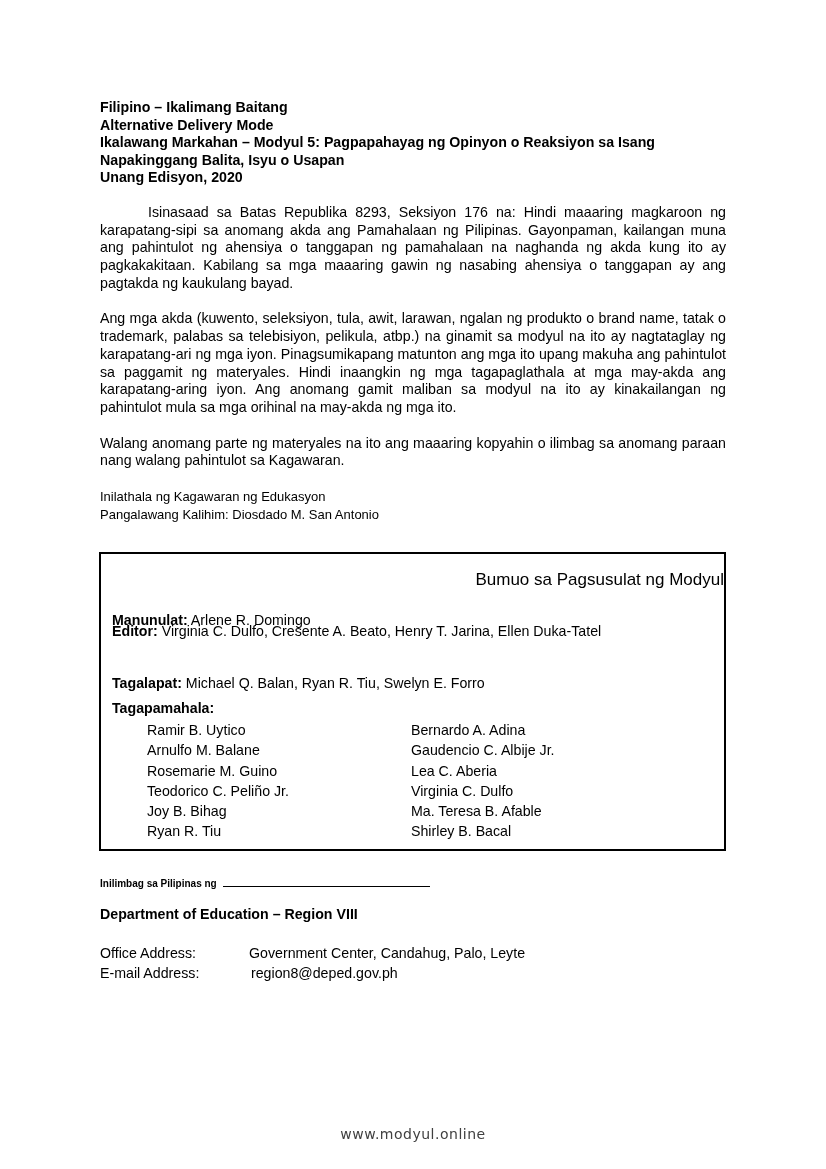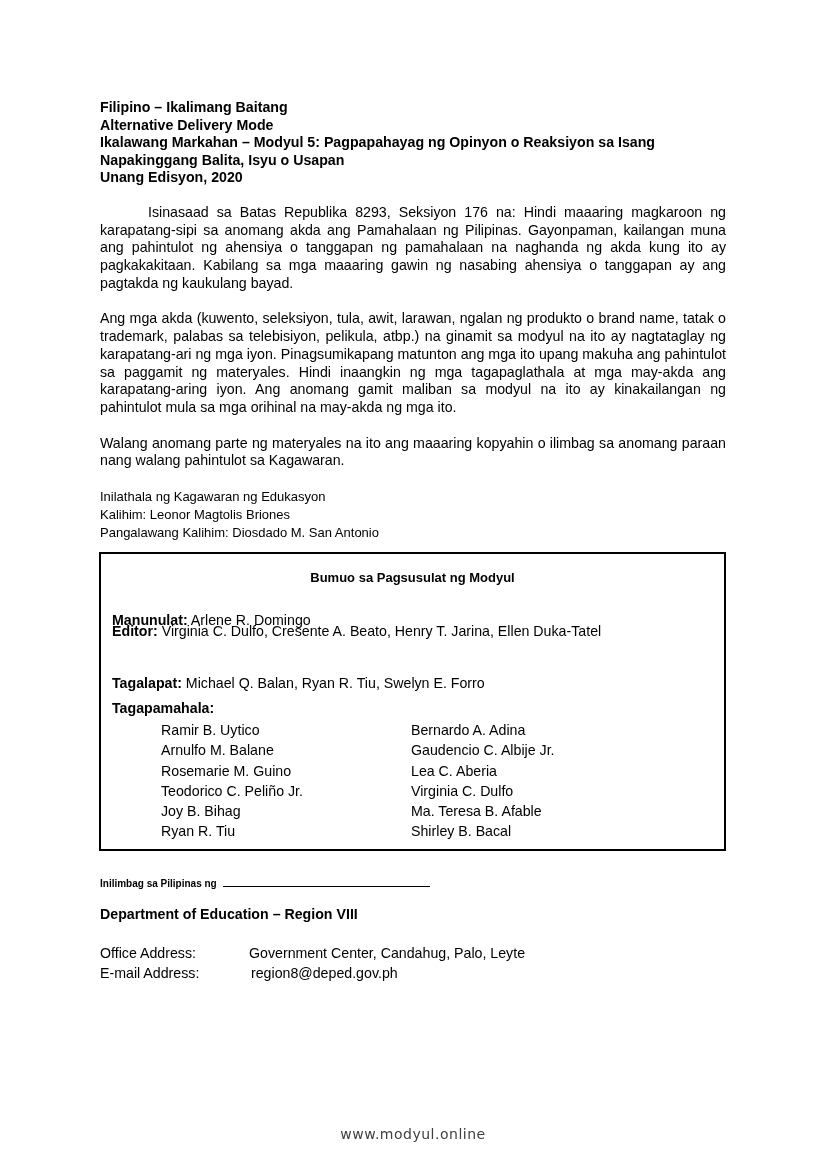--- a/index.html
+++ b/index.html
@@ -9,27 +9,27 @@
   .hdr { font-weight: bold; font-size: 14.2px; line-height: 17.6px; margin: 0; }
   .para { font-size: 14.2px; line-height: 17.7px; text-align: justify; margin: 0; }
   .indent { text-indent: 48px; }
   .p1 { margin-top: 17px; }
   .p2 { margin-top: 18px; }
   .p3 { margin-top: 18px; }
   .pub { margin-top: 18px; font-size: 13px; line-height: 17.7px; }
   .pub div { margin: 0; }
   .box { position: absolute; left: 99px; top: 552px; width: 623px; height: 295px;
          border: 2px solid #000; }
-  .box-title { position: absolute; left: 0; right: 0; top: 16px; text-align: center;
-               font-weight: bold; font-size: 13px; }
+  .box-title { position: absolute; left: 0; right: 0; top: 16px; text-align: right;
+               font-weight: normal; font-size: 17px; }
   .role { position: absolute; left: 11px; font-size: 14.2px; }
   .role b { font-weight: bold; }
   .mgr-label { position: absolute; left: 11px; top: 146px; font-weight: bold; font-size: 14.2px; }
   .mgr-col { position: absolute; top: 166px; font-size: 14.2px; line-height: 20.3px; }
-  .mgr-col.c1 { left: 60px; }
+  .mgr-col.c1 { left: 46px; }
   .mgr-col.c2 { left: 310px; }
   .printed { position: absolute; left: 100px; top: 872px; font-weight: bold; font-size: 10px; }
   .blank-line { display: inline-block; width: 207px; border-bottom: 1.5px solid #000;
                 height: 14px; vertical-align: baseline; margin-left: 4px; }
   .region { position: absolute; left: 100px; top: 906px; font-weight: bold; font-size: 14.2px; }
   .contact { position: absolute; left: 100px; top: 943px; font-size: 14.2px; line-height: 20px; }
   .contact-row { display: flex; }
   .contact-label { width: 149px; }
   .watermark { position: absolute; left: 0; right: 0; top: 1126px; text-align: center;
                font-family: "DejaVu Sans", sans-serif; font-size: 14px; color: #404040;
@@ -46,21 +46,20 @@
     <p class="hdr">Napakinggang Balita, Isyu o Usapan</p>
     <p class="hdr">Unang Edisyon, 2020</p>
   </div>
 
   <p class="para indent p1">Isinasaad sa Batas Republika 8293, Seksiyon 176 na: Hindi maaaring magkaroon ng karapatang-sipi sa anomang akda ang Pamahalaan ng Pilipinas. Gayonpaman, kailangan muna ang pahintulot ng ahensiya o tanggapan ng pamahalaan na naghanda ng akda kung ito ay pagkakakitaan. Kabilang sa mga maaaring gawin ng nasabing ahensiya o tanggapan ay ang pagtakda ng kaukulang bayad.</p>
   <p class="para p2">Ang mga akda (kuwento, seleksiyon, tula, awit, larawan, ngalan ng produkto o brand name, tatak o trademark, palabas sa telebisiyon, pelikula, atbp.) na ginamit sa modyul na ito ay nagtataglay ng karapatang-ari ng mga iyon. Pinagsumikapang matunton ang mga ito upang makuha ang pahintulot sa paggamit ng materyales. Hindi inaangkin ng mga tagapaglathala at mga may-akda ang karapatang-aring iyon. Ang anomang gamit maliban sa modyul na ito ay kinakailangan ng pahintulot mula sa mga orihinal na may-akda ng mga ito.</p>
   <p class="para p3">Walang anomang parte ng materyales na ito ang maaaring kopyahin o ilimbag sa anomang paraan nang walang pahintulot sa Kagawaran.</p>
 
   <div class="pub">
     <div>Inilathala ng Kagawaran ng Edukasyon</div>
-    <div>Kalihim: Leonor Magtolis Briones</div>
     <div>Pangalawang Kalihim: Diosdado M. San Antonio</div>
   </div>
 </div>
 
 <div class="box">
   <div class="box-title">Bumuo sa Pagsusulat ng Modyul</div>
 
   <div class="role" style="top:58px">
     <b>Manunulat:</b>
     <span>Arlene R. Domingo</span>

